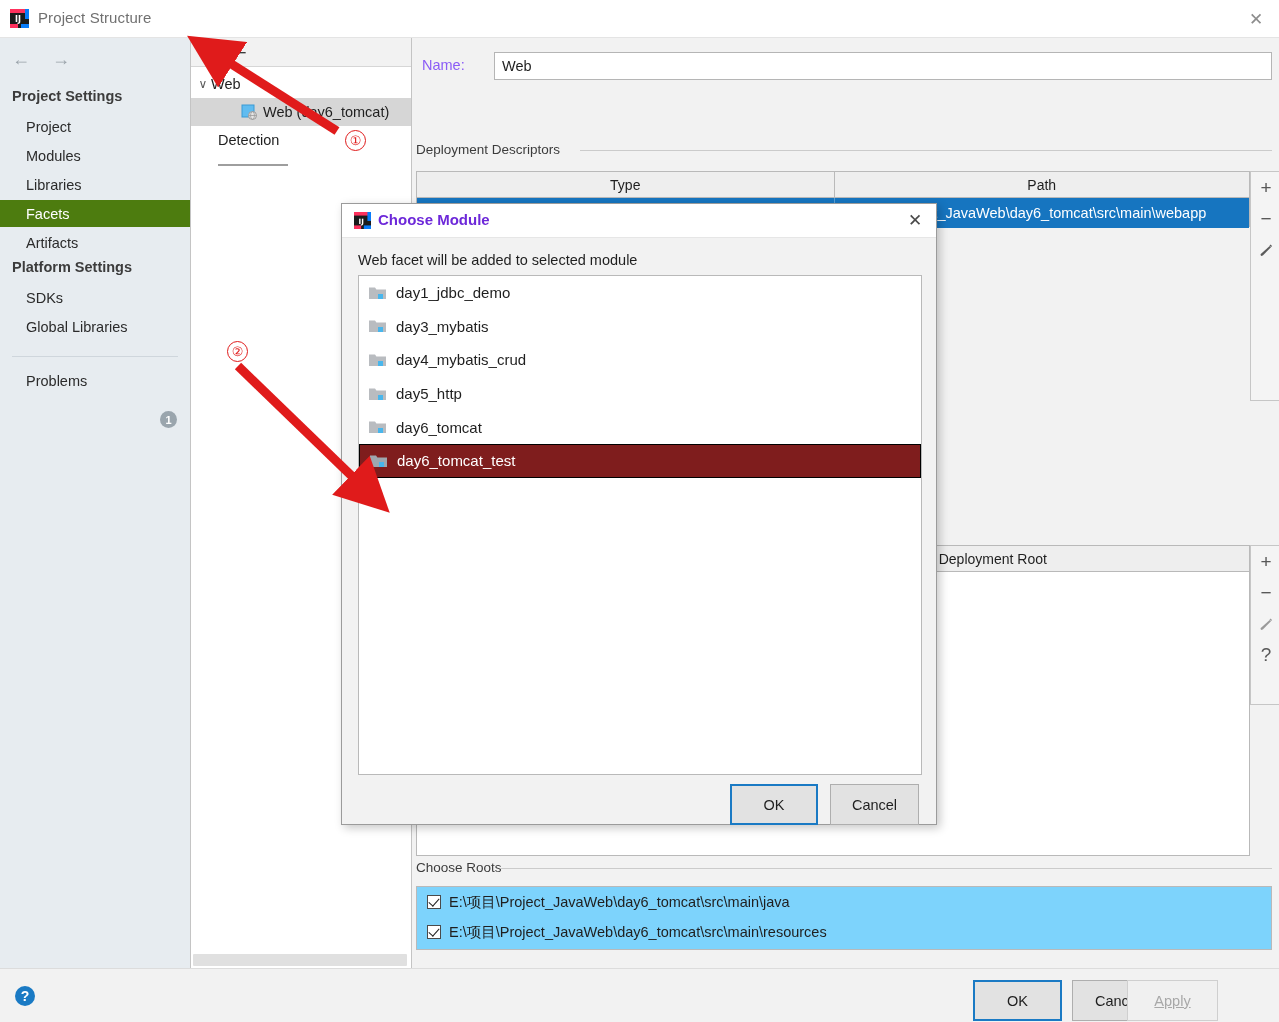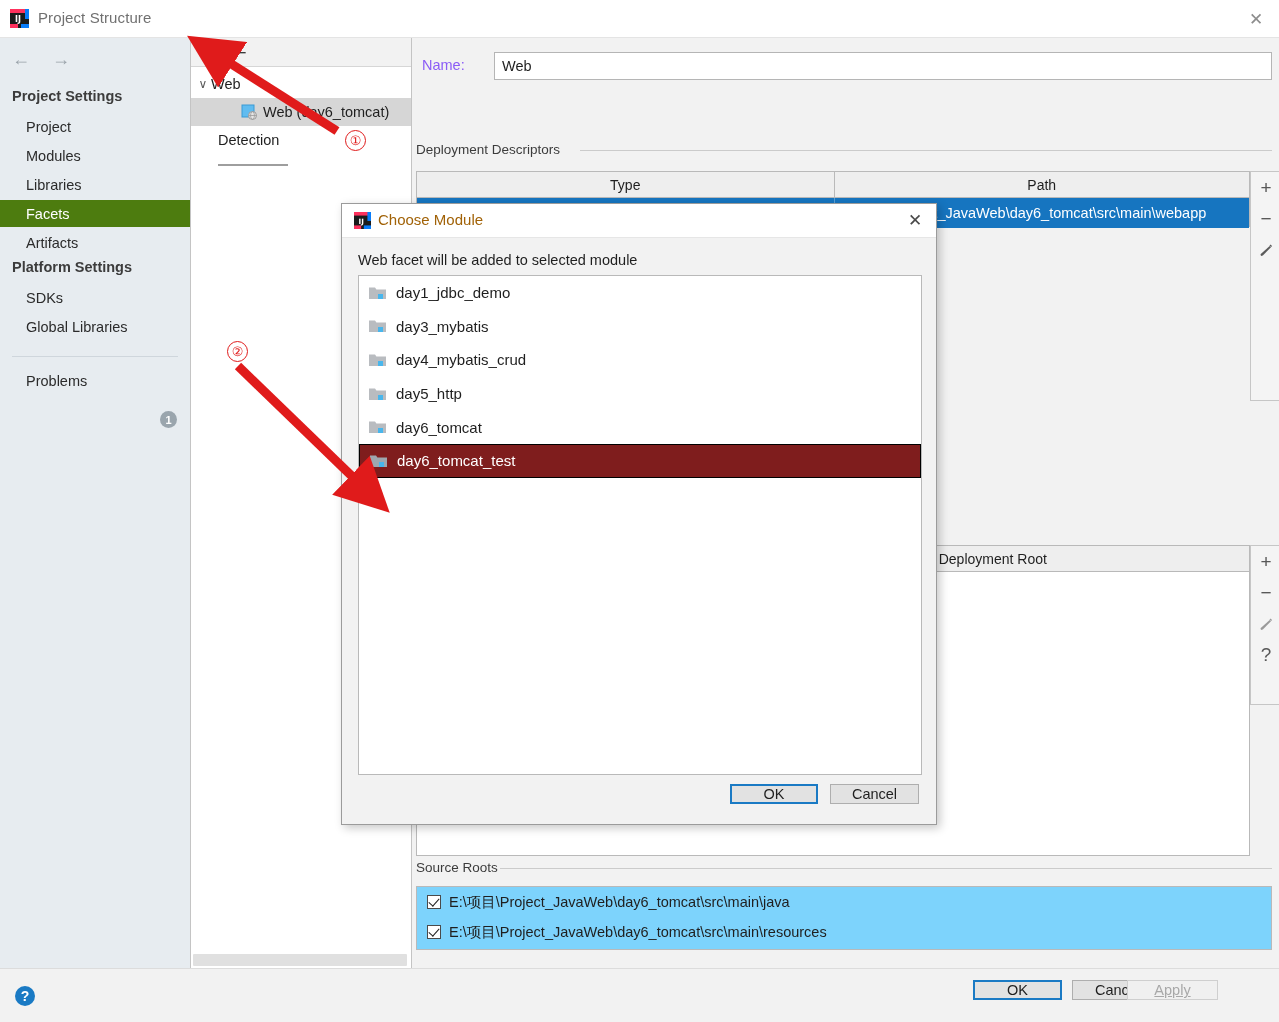--- a/index.html
+++ b/index.html
@@ -178,21 +178,21 @@
   .bottombar {
     position: absolute; left: 0; bottom: 0; width: 1279px; height: 54px;
     background: #f2f2f2; border-top: 1px solid #dcdcdc;
   }
   .helpbtn {
     position: absolute; left: 15px; top: 17px; width: 20px; height: 20px;
     border-radius: 50%; background: #1a7ac4; color: #ffffff;
     font-size: 14px; font-weight: bold; display: flex; align-items: center; justify-content: center;
   }
   .btn {
-    position: absolute; height: 20px;
+    position: absolute; height: 41px;
     background: #e2e2e2; border: 1px solid #aeaeae;
     font-size: 14.5px; color: #1f1f1f;
     display: flex; align-items: center; justify-content: center;
     font-family: "Liberation Sans", sans-serif;
   }
   .btn.primary { background: #e2e2e2; border: 2px solid #1a7ac4; }
   .btn.disabled { color: #a8a8a8; border-color: #cfcfcf; background: #f0f0f0; }
 
   
   .modal {
@@ -200,21 +200,21 @@
     background: #f2f2f2;
     border: 1px solid #9b9b9b;
     box-shadow: 3px 3px 9px rgba(0,0,0,0.22);
   }
   .modal-title {
     position: absolute; left: 0; top: 0; width: 594px; height: 34px;
     background: #ffffff; border-bottom: 1px solid #e6e6e6;
   }
   .modal-title .m-icon { position: absolute; left: 12px; top: 8px; width: 17px; height: 17px; }
   .modal-title .m-text {
-    position: absolute; left: 36px; top: 7px; font-size: 15px; color: #a16207;
+    position: absolute; left: 36px; top: 7px; font-size: 15px; color: #6d28d9; font-weight: bold;
   }
   .modal-title .m-close {
     position: absolute; right: 0; top: 0; width: 42px; height: 33px;
     display: flex; align-items: center; justify-content: center;
     color: #4a4a4a; font-size: 17px;
   }
   .modal-sub {
     position: absolute; left: 16px; top: 48px; font-size: 14.5px; color: #1f1f1f;
   }
   .modal-list {
@@ -381,21 +381,21 @@
       <div class="sidebtn">−</div>
       <div class="sidebtn">
         <svg width="16" height="16" viewBox="0 0 16 16">
           <path d="M2.5 12.2 L3 14 l1.8-.5 L13 5.3 l-1.3-1.3 Z" fill="#9a9a9a"></path>
           <path d="M12 3 L13.6 4.6" stroke="#9a9a9a" stroke-width="1.4"></path>
         </svg>
       </div>
       <div class="sidebtn">?</div>
     </div>
 
-    <div class="sect-title" style="left:4px; top:822px;">Source Roots</div>
+    <div class="sect-title" style="left:4px; top:822px;">Choose Roots</div>
     <div class="sect-line" style="left:88px; top:830px; width:772px;"></div>
 
     <div class="srcbox" style="left:4px; top:848px; width:856px; height:64px;">
       <div class="srcrow">
         <span class="cbx"></span>
         <span>E:\项目\Project_JavaWeb\day6_tomcat\src\main\java</span>
       </div>
       <div class="srcrow">
         <span class="cbx"></span>
         <span>E:\项目\Project_JavaWeb\day6_tomcat\src\main\resources</span>

